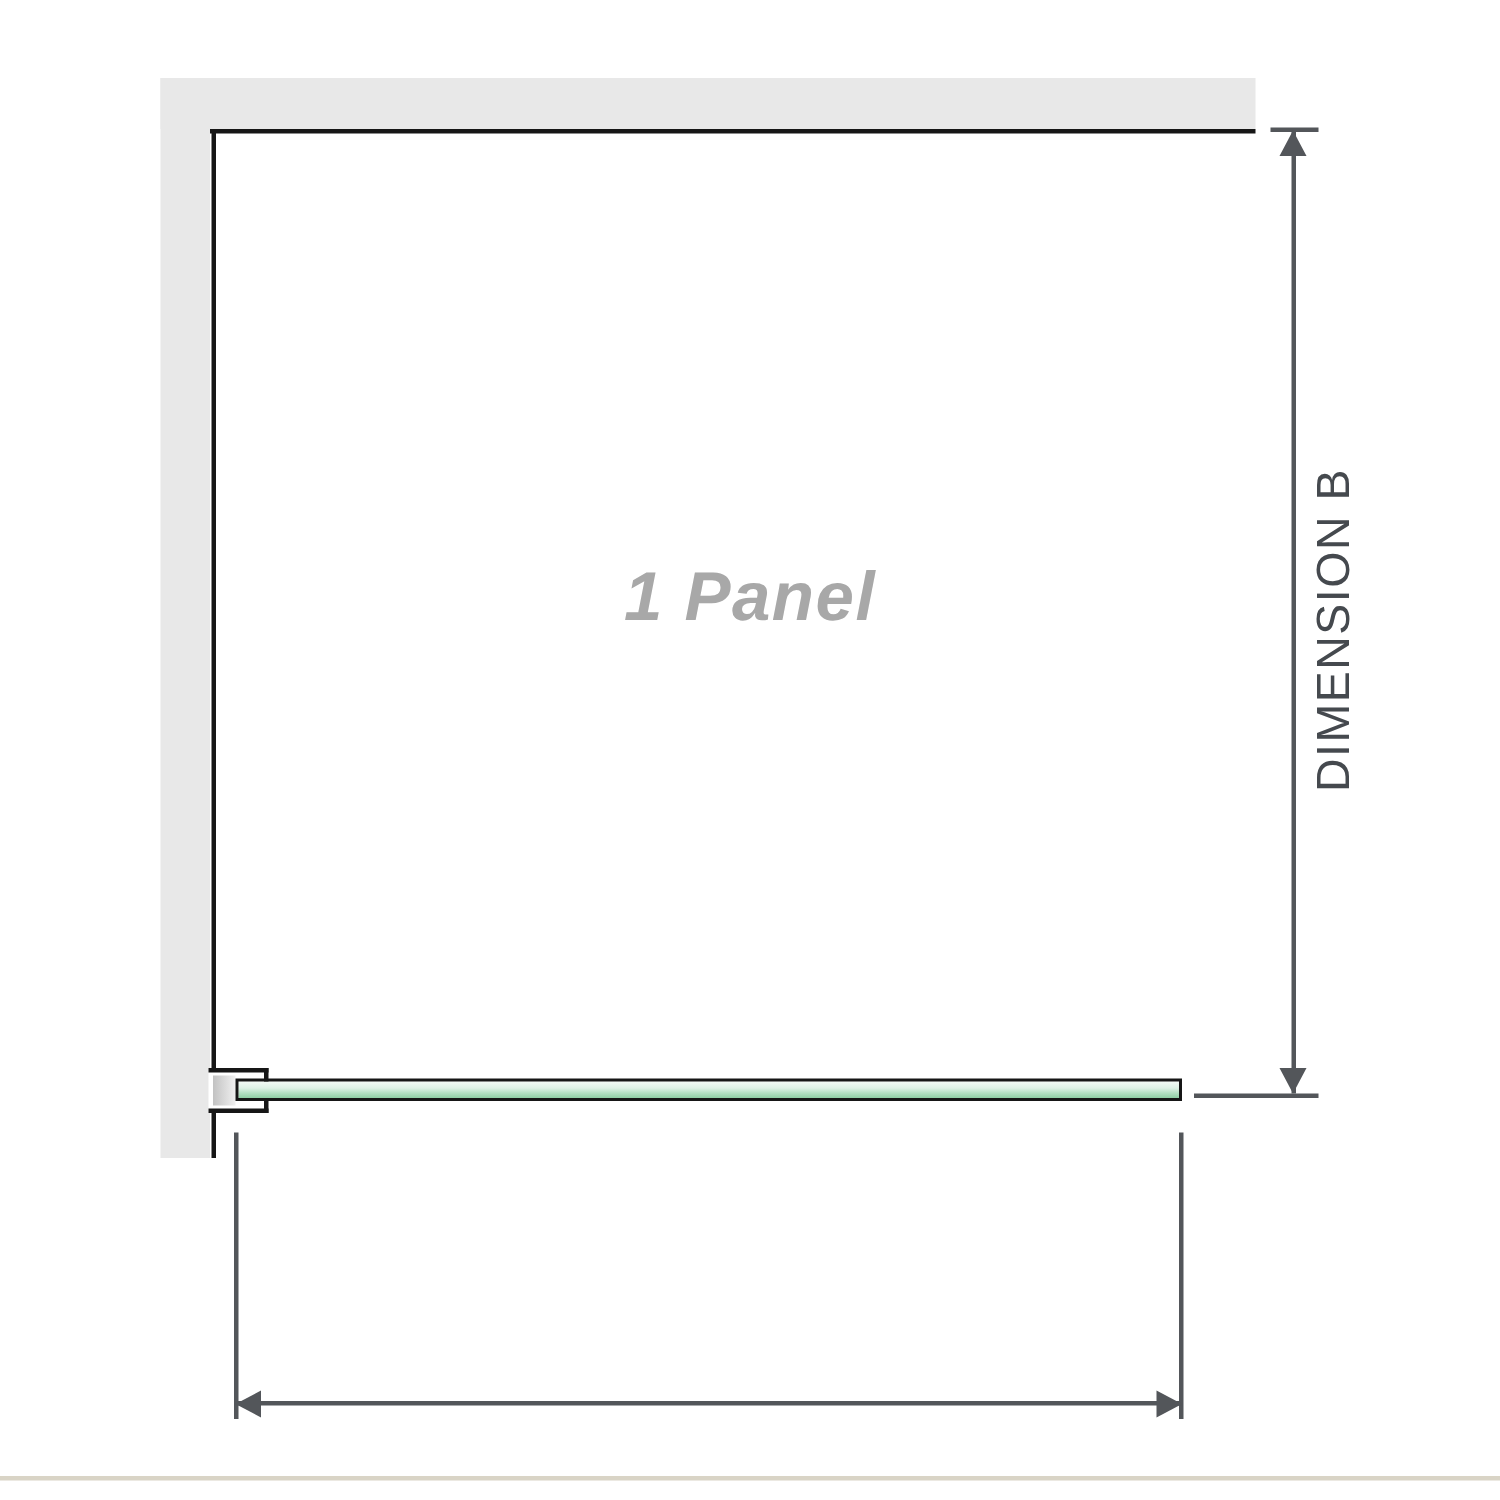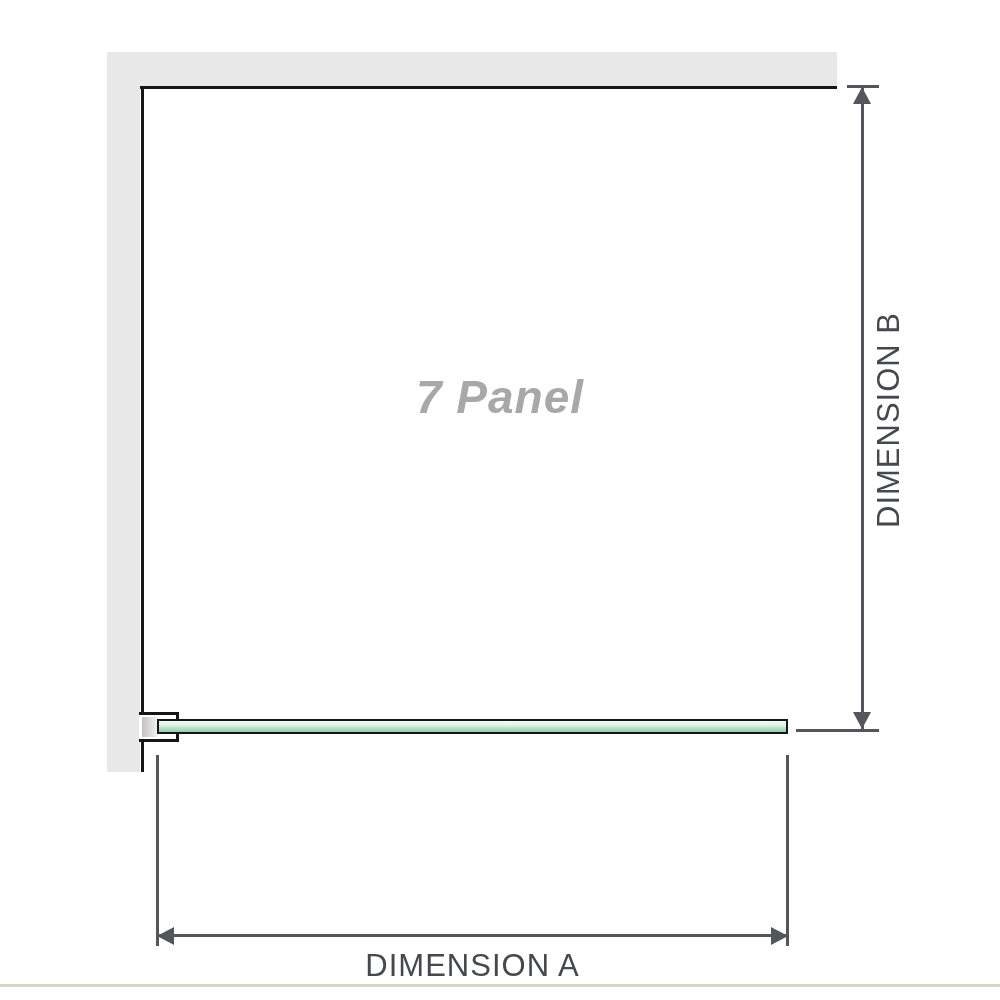--- a/index.html
+++ b/index.html
@@ -73,36 +73,35 @@
 <body>
 
 <div id="canvas">
 
   <div class="abs wall" id="wall-top"></div>
   <div class="abs wall" id="wall-left"></div>
 
   <div class="abs outline" id="panel-border-top"></div>
   <div class="abs outline" id="panel-border-left"></div>
 
-  <div class="abs" id="panel-label">7 Panel</div>
+  <div class="abs" id="panel-label">1 Panel</div>
 
   <div class="abs" id="wall-bracket"></div>
   <div class="abs" id="bracket-pad"></div>
 
   <div class="abs" id="glass-panel"></div>
 
   <div class="abs dim" id="dim-b-tick-top"></div>
   <div class="abs dim" id="dim-b-tick-bottom"></div>
   <div class="abs dim" id="dim-b-line"></div>
   <div class="abs" id="dim-b-arrow-up"></div>
   <div class="abs" id="dim-b-arrow-down"></div>
   <div class="abs" id="dim-b-label">DIMENSION B</div>
 
   <div class="abs dim" id="dim-a-ext-left"></div>
   <div class="abs dim" id="dim-a-ext-right"></div>
   <div class="abs dim" id="dim-a-line"></div>
   <div class="abs" id="dim-a-arrow-left"></div>
   <div class="abs" id="dim-a-arrow-right"></div>
-  <div class="abs" id="dim-a-label">DIMENSION A</div>
 
   <div class="abs" id="bottom-divider"></div>
 
 </div>
 
 </body></html>

